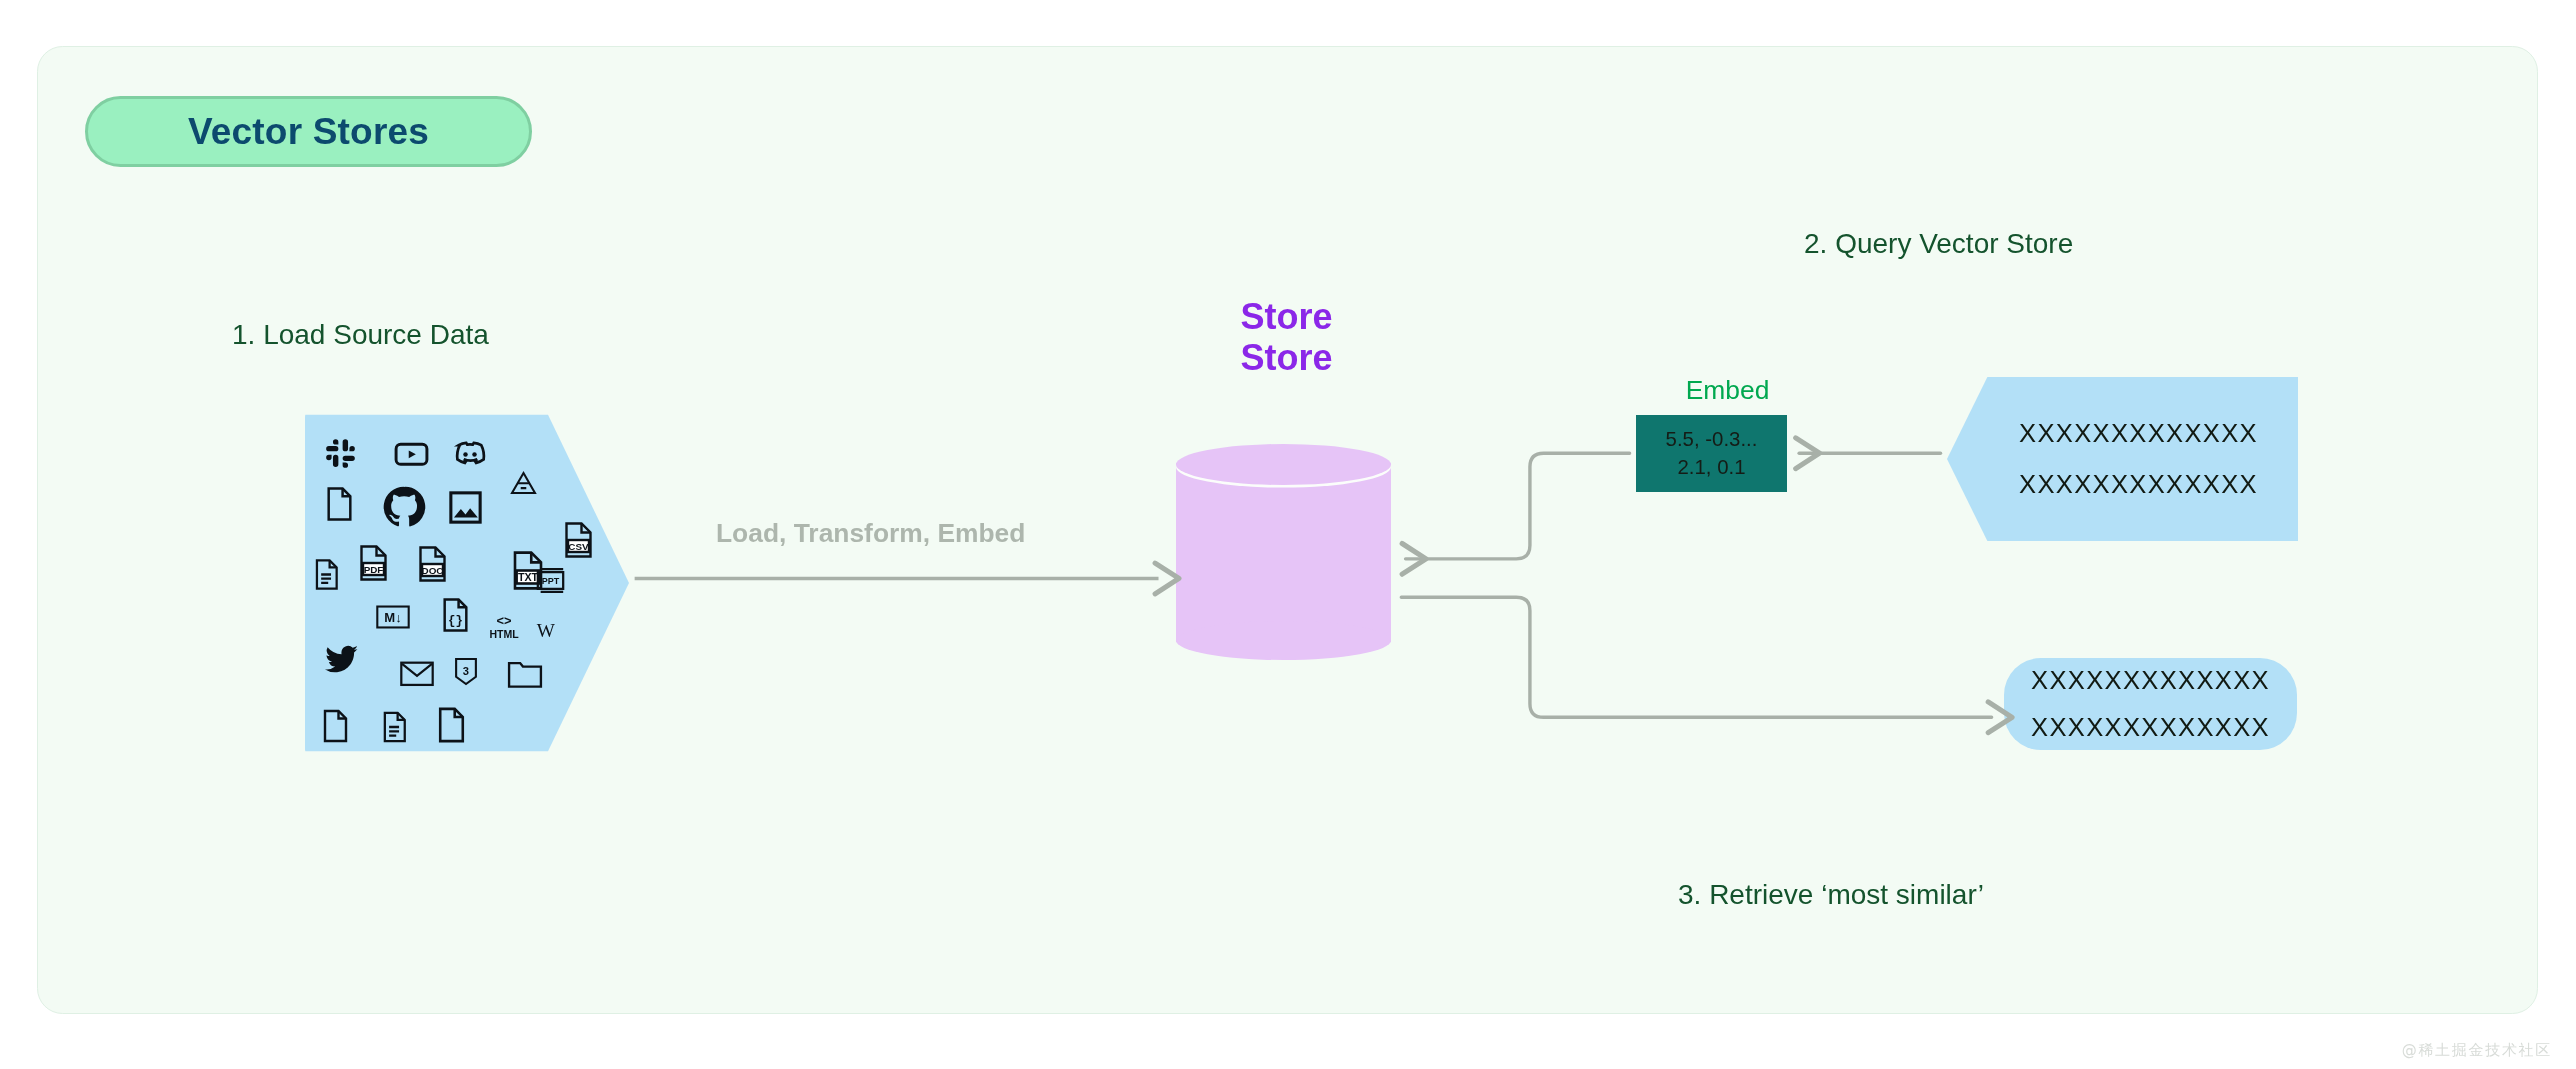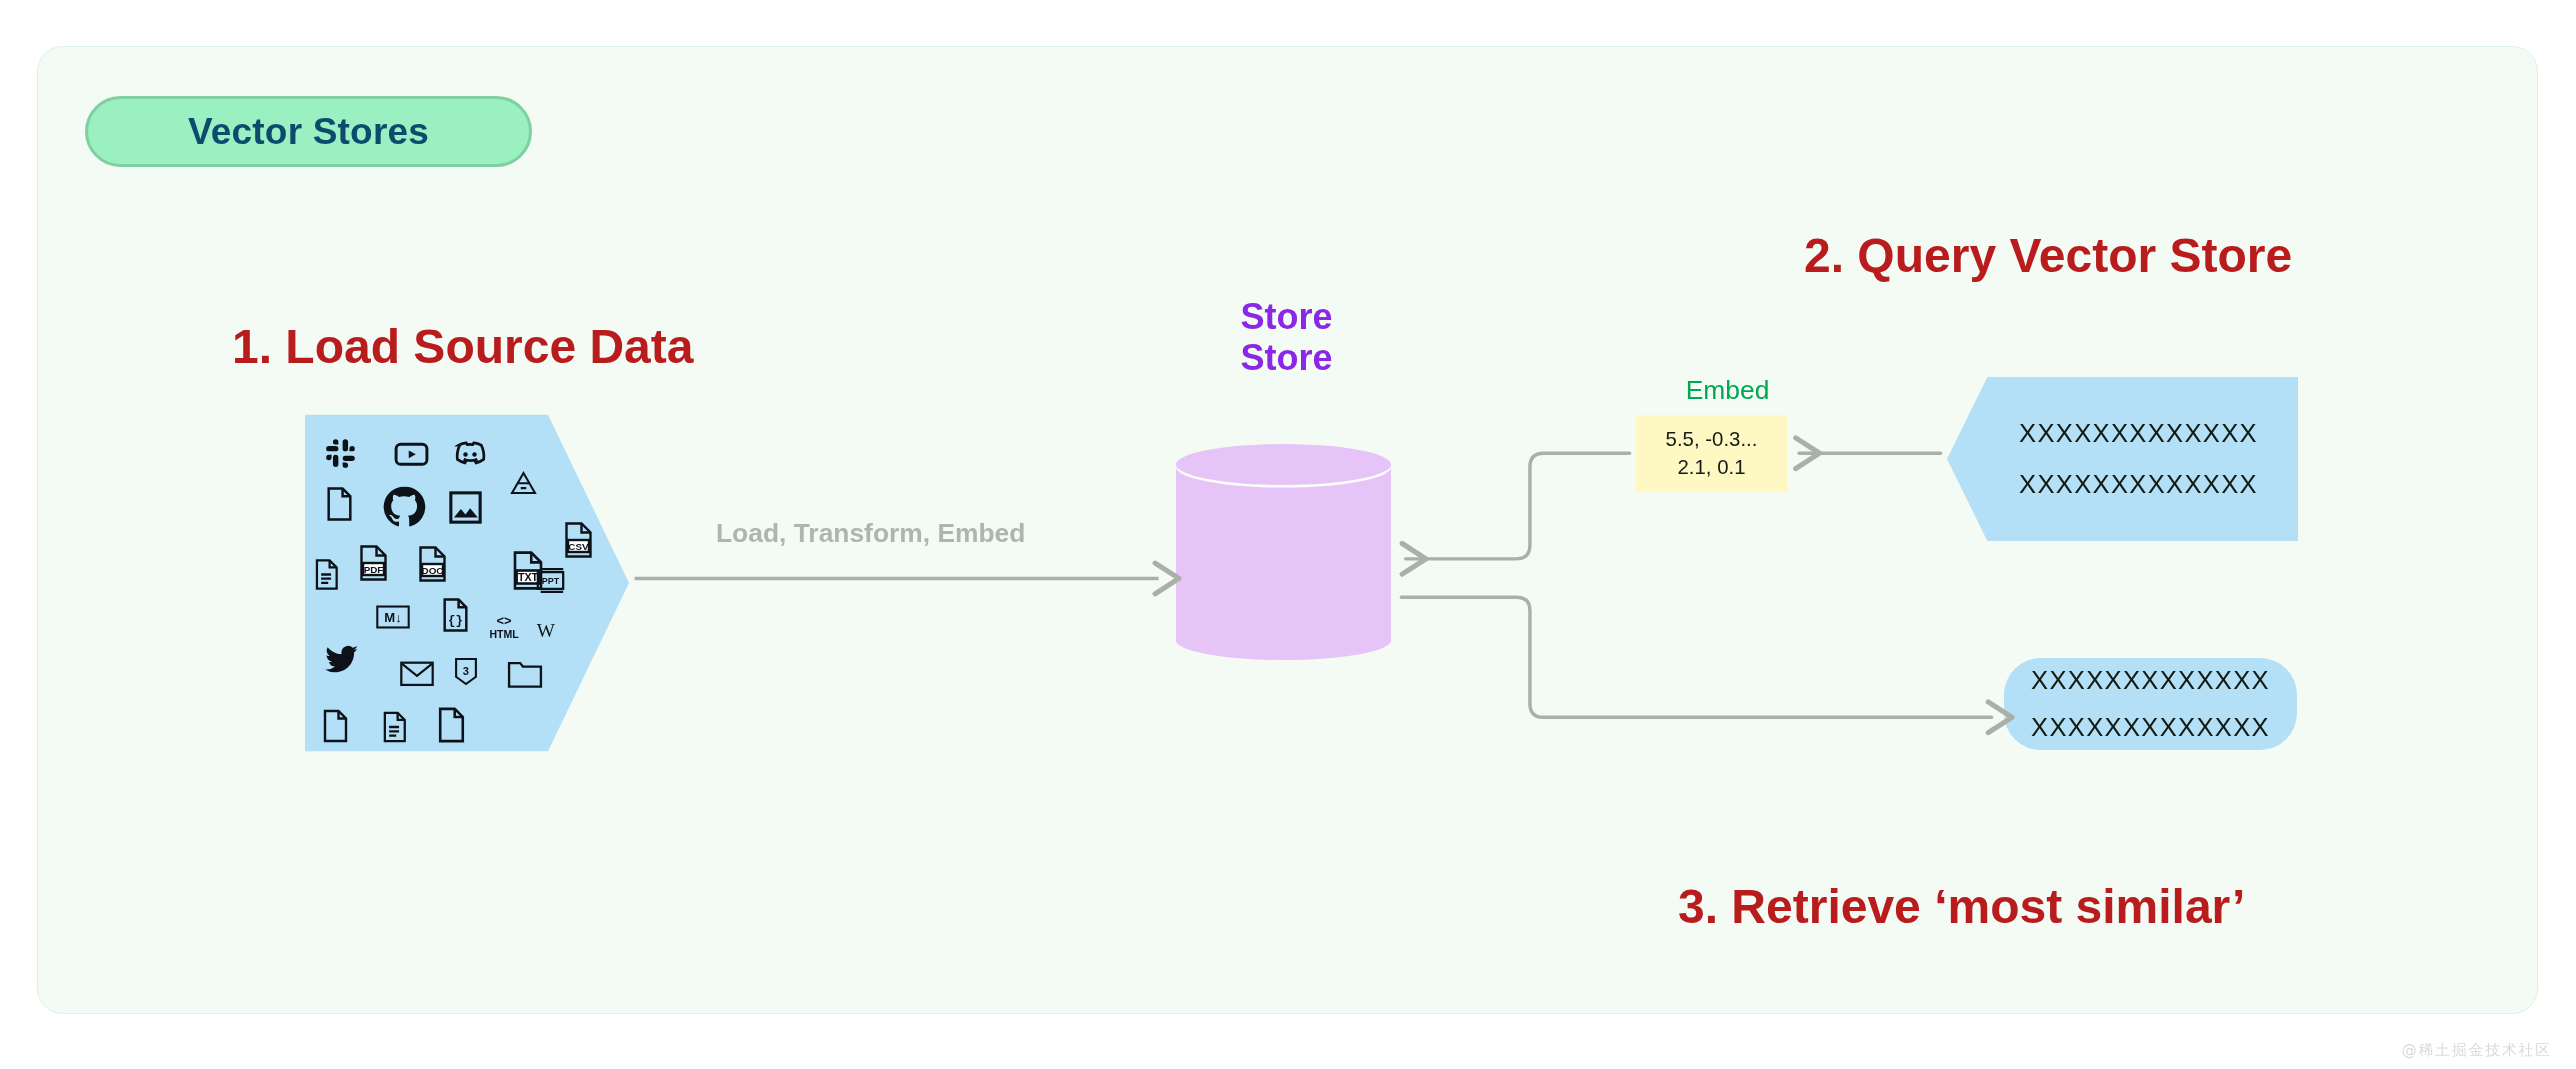--- a/index.html
+++ b/index.html
@@ -46,23 +46,23 @@
   #title-badge .label {
     font-size: 37px;
     font-weight: bold;
     color: #0c4a6e;
     letter-spacing: 0.2px;
   }
 
   
   .step-heading {
     position: absolute;
-    font-size: 48px;
-    font-weight: bold;
-    color: #b91c1c;
+    font-size: 28px;
+    font-weight: normal;
+    color: #14532d;
     white-space: nowrap;
   }
   #heading-1 { left: 232px; top: 319px; }
   #heading-2 { left: 1804px; top: 228px; }
   #heading-3 { left: 1678px; top: 859px; margin-top: 20px; }
 
   
   #vector-store-label {
     position: absolute;
     left: 1180px;
@@ -161,21 +161,21 @@
     line-height: 1.5;
   }
 
   
   #embed-box {
     position: absolute;
     left: 1636px;
     top: 415px;
     width: 151px;
     height: 77px;
-    background: #fef9c3;
+    background: #0f766e;
     display: flex;
     flex-direction: column;
     align-items: center;
     justify-content: center;
     font-size: 20.4px;
     color: #151c16;
     line-height: 1.35;
   }
 
   

